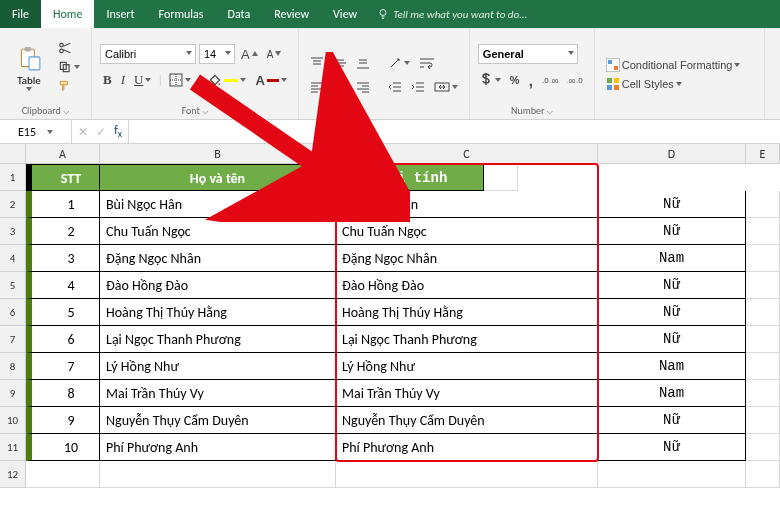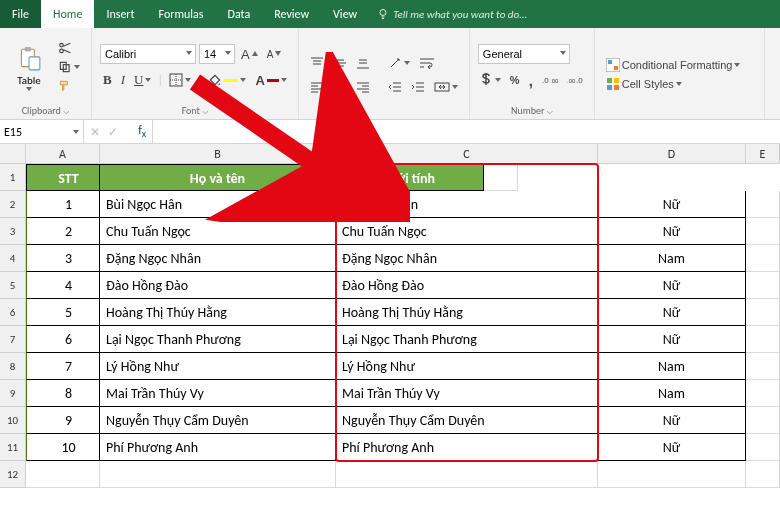--- a/index.html
+++ b/index.html
@@ -22,44 +22,44 @@
   .btn { background: transparent; border: none; padding: 2px 3px; display: inline-flex; align-items: center; gap: 2px; cursor: pointer; font-size: 11px; color: #444; }
   .sel { font-family: "Segoe UI", sans-serif; font-size: 11px; border: 1px solid #c6c6c6; background: #fff; height: 20px; padding: 0 14px 0 4px; position: relative; display: inline-flex; align-items: center; }
   .sel .caret { position: absolute; right: 3px; top: 6px; }
   .big-paste { display: flex; flex-direction: column; align-items: center; width: 42px; }
   .clip-side { display: flex; flex-direction: column; gap: 1px; margin-left: 2px; }
   .cs-row { display:flex; gap:1px; }
   .styles-col { display: flex; flex-direction: column; gap: 1px; }
 
   
   .fbar { display: flex; align-items: stretch; border-bottom: 1px solid #d4d4d4; height: 24px; background: #fff; }
-  .namebox { width: 84px; border-right: 1px solid #d4d4d4; display: flex; align-items: center; padding: 0 4px; font-size: 12px; }
+  .namebox { width: 72px; border-right: 1px solid #d4d4d4; display: flex; align-items: center; padding: 0 18px; font-size: 12px; }
   .namebox .caret { margin-left: auto; }
   .fx-zone { display: flex; align-items: center; padding: 0 6px; gap: 8px; border-right: 1px solid #d4d4d4; }
   .fx-input { flex: 1; padding: 0 6px; display: flex; align-items: center; color:#444; }
 
   
   .sheet { position: relative; }
   .colhead { display: flex; height: 20px; background: #f0f0f0; border-bottom: 1px solid #cfcfcf; }
   .corner { width: 26px; border-right: 1px solid #cfcfcf; background: #f0f0f0; }
   .ch { border-right: 1px solid #cfcfcf; text-align: center; font-size: 12px; color: #333; line-height: 20px; }
   .ch-A { width: 74px; } .ch-B { width: 236px; } .ch-C { width: 262px; } .ch-D { width: 148px; } .ch-E { width: 34px; }
 
   .rows { display: flex; flex-direction: column; }
   .rrow { display: flex; height: 27px; }
   .rh { width: 26px; background: #f0f0f0; border-right: 1px solid #cfcfcf; border-bottom: 1px solid #cfcfcf; text-align: center; font-size: 11px; color: #333; line-height: 27px; }
   .cell { border-right: 1px solid #d9d9d9; border-bottom: 1px solid #d9d9d9; padding: 0 6px; line-height: 27px; font-size: 14px; overflow: hidden; white-space: nowrap; font-family: Calibri, sans-serif; }
-  .cA { width: 74px; } .cB { width: 236px; } .cC { width: 262px; } .cD { width: 148px; } .cE { width: 34px; }
+  .cA { width: 74px; } .cB { width: 236px; } .cC { width: 262px; } .cD { width: 148px; font-family: Liberation Mono, monospace; } .cE { width: 34px; }
   .ctr { text-align: center; }
   .empty .cell { border-right-color:#d9d9d9; border-bottom-color:#d9d9d9; }
 
   
   .tbl-head { background: #70ad47; color: #fff; font-weight: 700; text-align: center; border-color:#000 !important; border-width:1px; }
   .tbl-cell { border-right: 1px solid #000 !important; border-bottom: 1px solid #000 !important; }
-  .tbl-left { border-left: 1px solid #4d7c0f; padding-left: 17px; }
+  .tbl-left { border-left: 6px solid #4d7c0f; padding-left: 17px; }
   .tbl-top  { border-top: 1px solid #000; }
 
   
   .redbox { position: absolute; border: 2px solid #e30613; border-radius: 4px; pointer-events: none; }
 
   
   .arrow-ov { position: absolute; pointer-events: none; }
 
   
   .caret { width: 0; height: 0; border-left: 3px solid transparent; border-right: 3px solid transparent; border-top: 4px solid #666; display: inline-block; }
@@ -257,21 +257,21 @@
             </svg>
             <span class="caret"></span>
           </button>
       </div>
     </div>
   </div>
 
   <div class="group" style="min-width:110px;">
     <div class="group-body">
       <div class="row">
-          <div class="sel" style="width:92px;">
+          <div class="sel" style="width:100px;font-weight:bold;">
             <span>General</span>
             <span class="caret"></span>
           </div>
         </div>
       <div class="row" style="margin-top:4px;">
         <button class="btn">
             <svg width="12" height="14" stroke="#444" fill="none" stroke-width="1.5">
               <path d="M8 3c0-1-1-2-3-2S2 2 2 3.5 3 5 5 5.5 8 6 8 8s-2 2-3 2-3-1-3-2M5 0v12"></path>
             </svg>
             <span class="caret"></span>
@@ -325,21 +325,21 @@
 </div>
 
 <div class="fbar">
   <div class="namebox">
       <span>E15</span>
       <span class="caret"></span>
     </div>
   <div class="fx-zone">
     <span style="color:#bbb;">✕</span>
     <span style="color:#bbb;">✓</span>
-    <span style="color:#0c4a6e;margin-left:12px;">f<sub>x</sub></span>
+    <span style="color:#0c4a6e;">f<sub>x</sub></span>
   </div>
   <div class="fx-input"></div>
 </div>
 
 <div class="sheet">
   <div class="colhead">
     <div class="corner"></div>
     <div class="ch ch-A">A</div>
     <div class="ch ch-B">B</div>
     <div class="ch ch-C">C</div>

